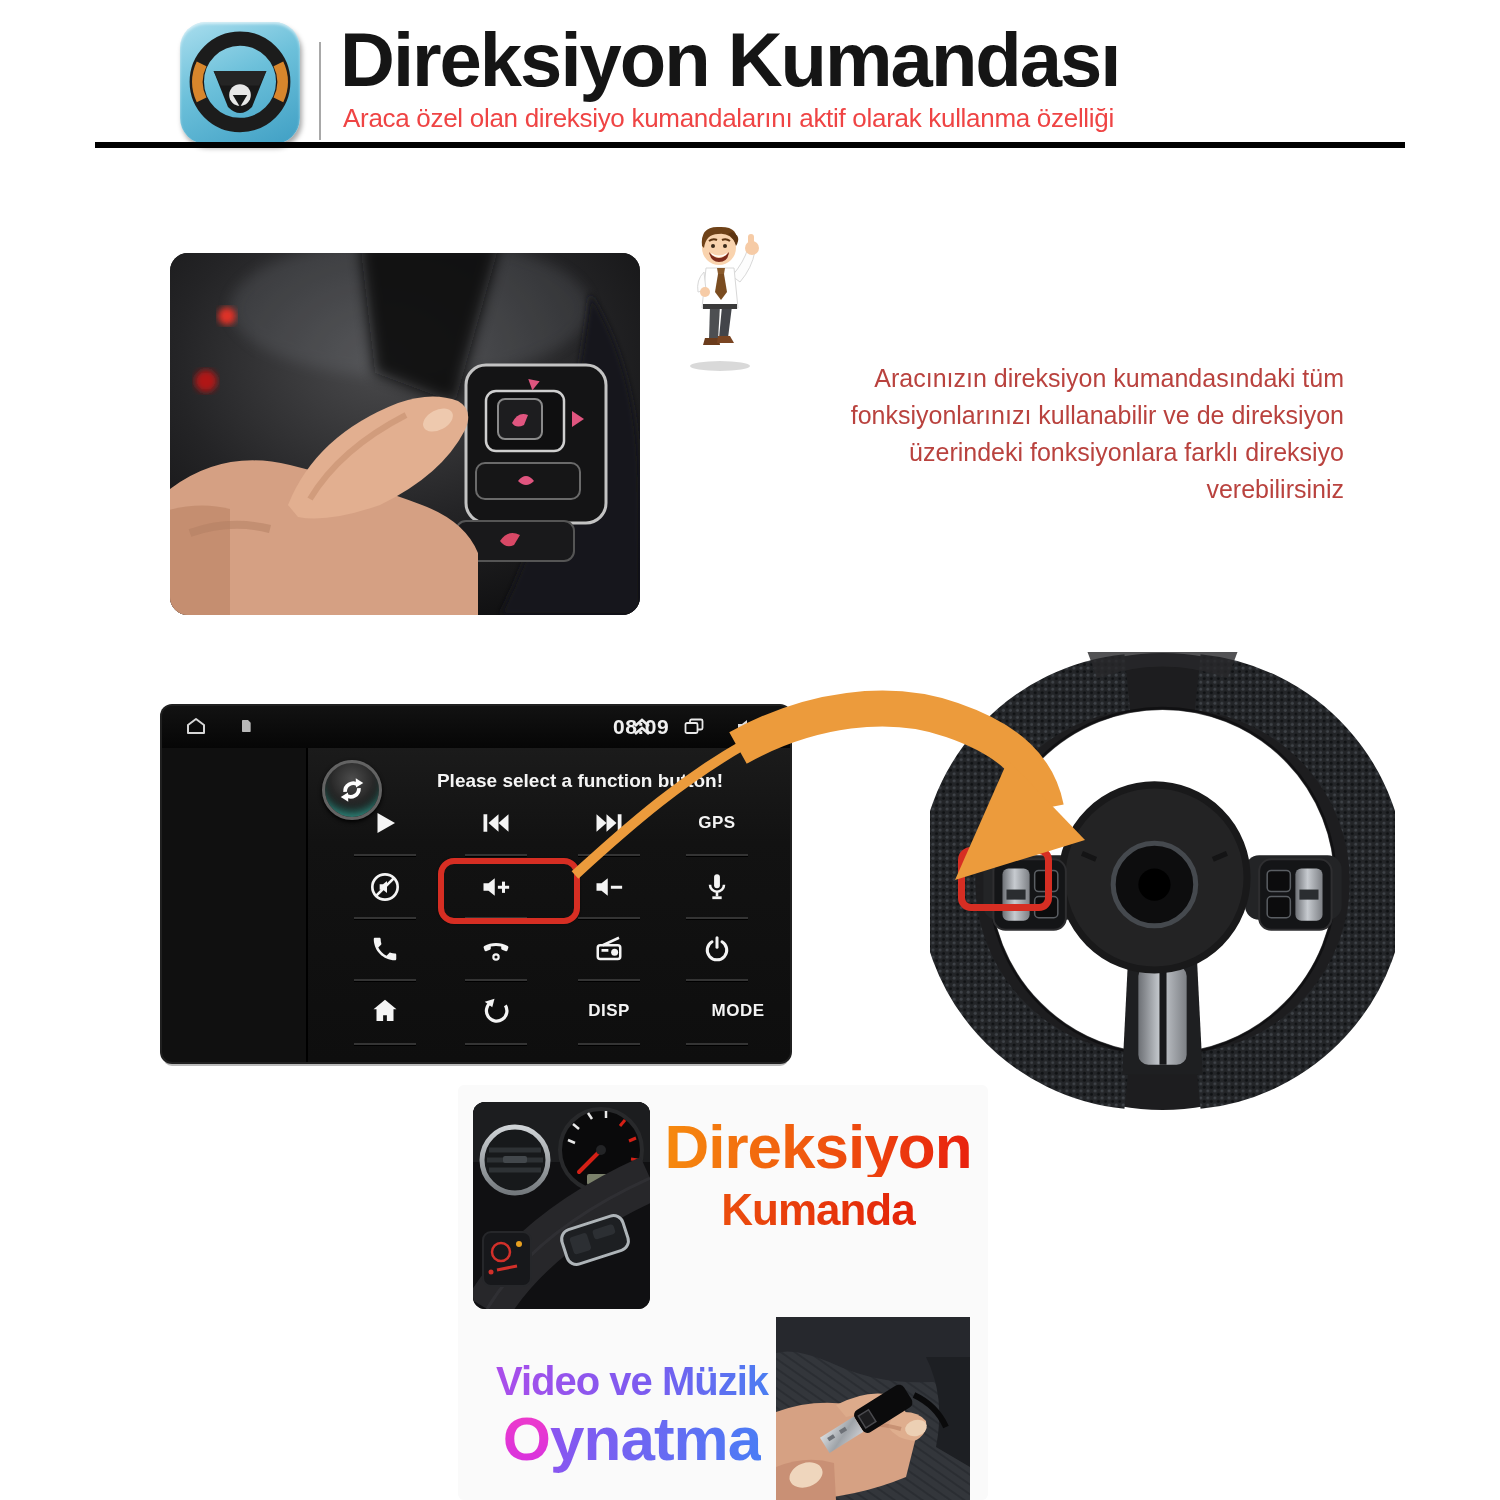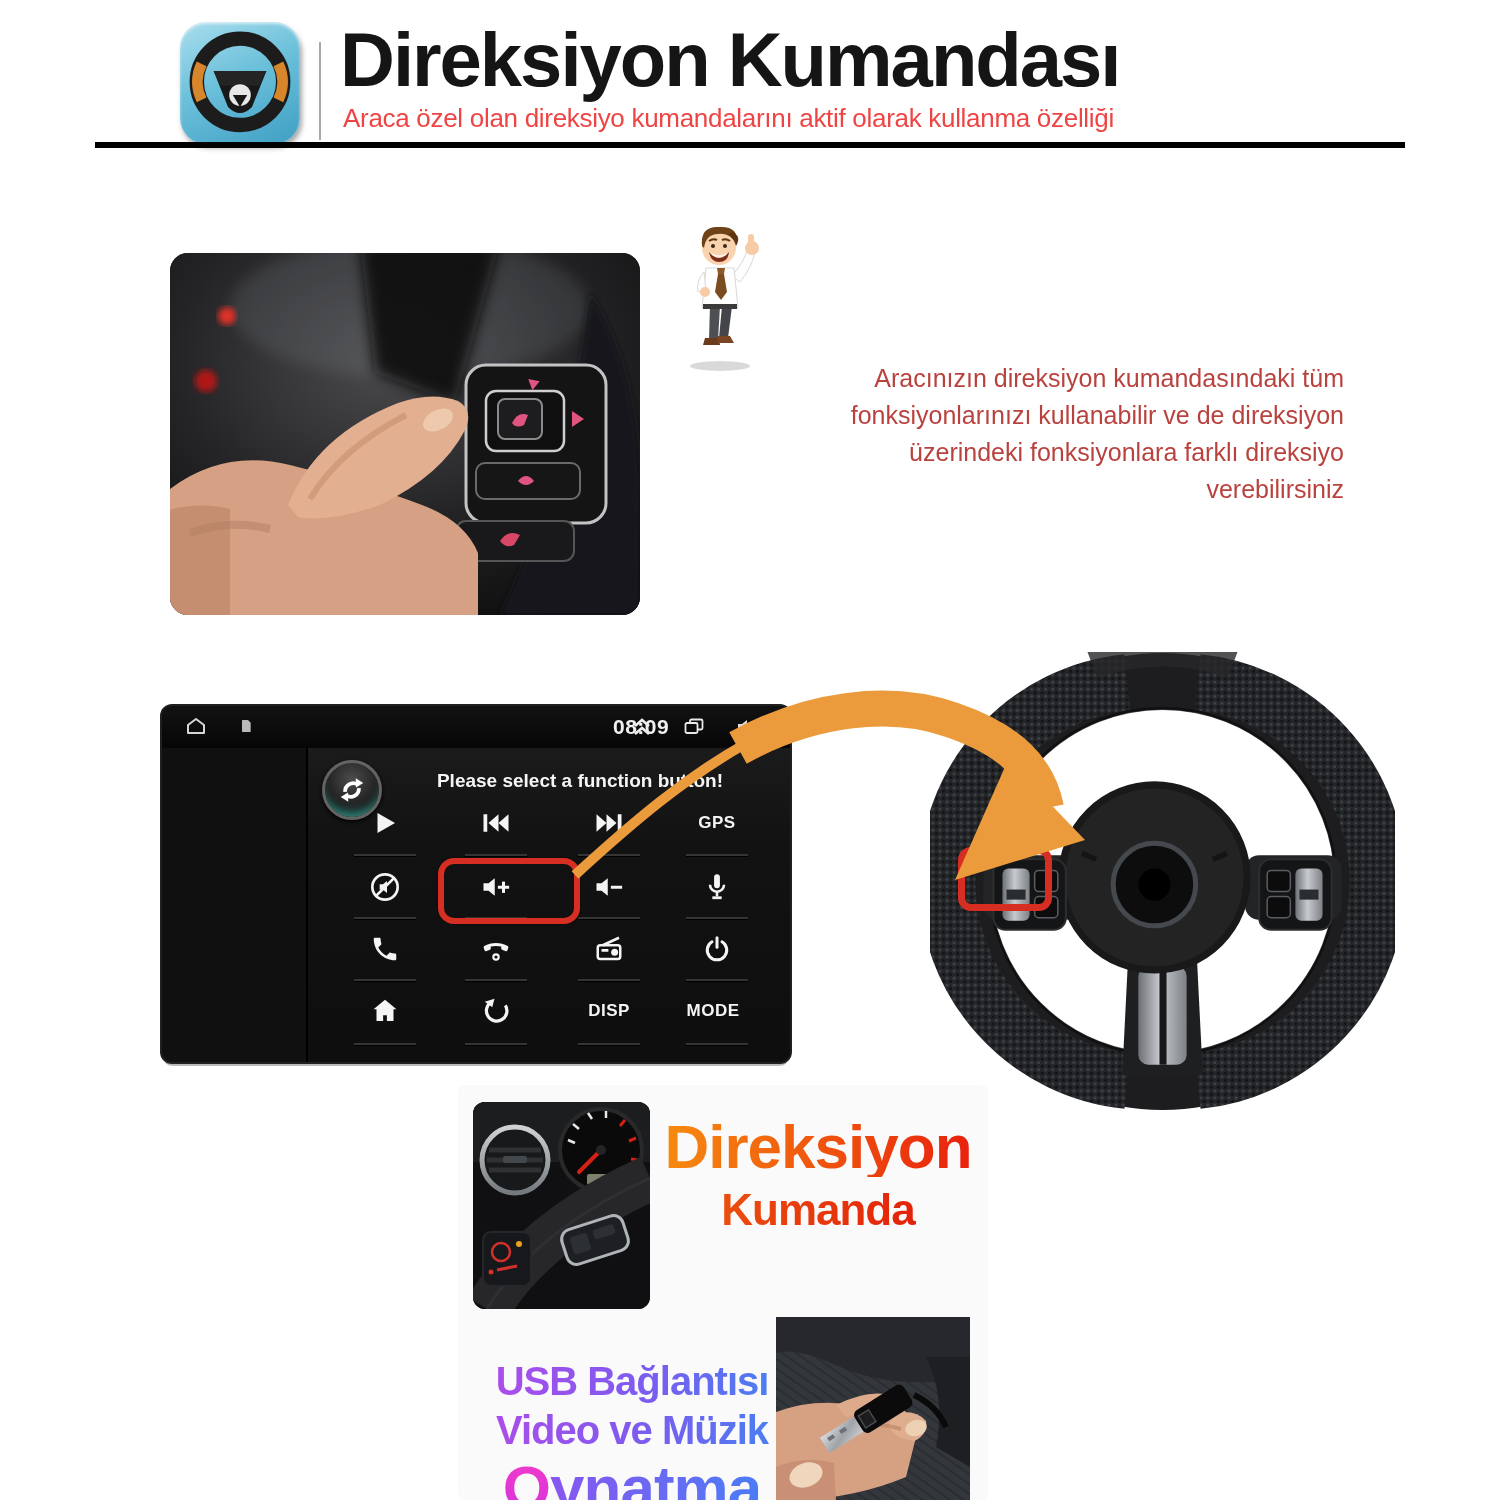--- a/index.html
+++ b/index.html
@@ -295,21 +295,21 @@
     </div>
     <div class="cell" style="left:284px;top:277px">
       <svg width="30" height="30" viewBox="0 0 24 24">
         <path d="M8 5 A8.2 8.2 0 1 0 19.5 7.5" fill="none" stroke="#f4f4f4" stroke-width="2.6"></path>
         <polygon points="3,4.5 10.8,2.2 9,9" fill="#f4f4f4"></polygon>
       </svg>
     </div>
     <div class="cell" style="left:397px;top:277px">
       <span class="txt">DISP</span>
     </div>
-    <div class="cell" style="left:501px;top:277px">
+    <div class="cell" style="left:526px;top:277px">
       <span class="txt">MODE</span>
     </div>
 
     <div class="sep" style="left:192px;top:148px"></div>
     <div class="sep" style="left:303px;top:148px"></div>
     <div class="sep" style="left:416px;top:148px"></div>
     <div class="sep" style="left:524px;top:148px"></div>
     <div class="sep" style="left:192px;top:211px"></div>
     <div class="sep" style="left:303px;top:211px"></div>
     <div class="sep" style="left:416px;top:211px"></div>
@@ -435,21 +435,20 @@
         <circle cx="18" cy="170" r="2.5" fill="#d2302a"></circle>
       </svg>
     </div>
 
     <div class="promo">
       <span class="grad t1">Direksiyon</span>
       <span class="grad t2">Kumanda</span>
     </div>
 
     <div class="usb">
-      <span class="grad u1">USB Bağlantısı</span>
       <span class="grad u2">Video ve Müzik</span>
       <span class="u3"><span class="o-first">O</span><span class="o-rest">ynatma</span></span>
     </div>
 
     <div class="usb-photo">
       <svg width="194" height="183" viewBox="0 0 194 183">
         <defs>
           <linearGradient id="met2" x1="0" y1="0" x2="1" y2="1">
             <stop offset="0%" stop-color="#d9dcdf"></stop>
               <stop offset="55%" stop-color="#9ea3a8"></stop>

